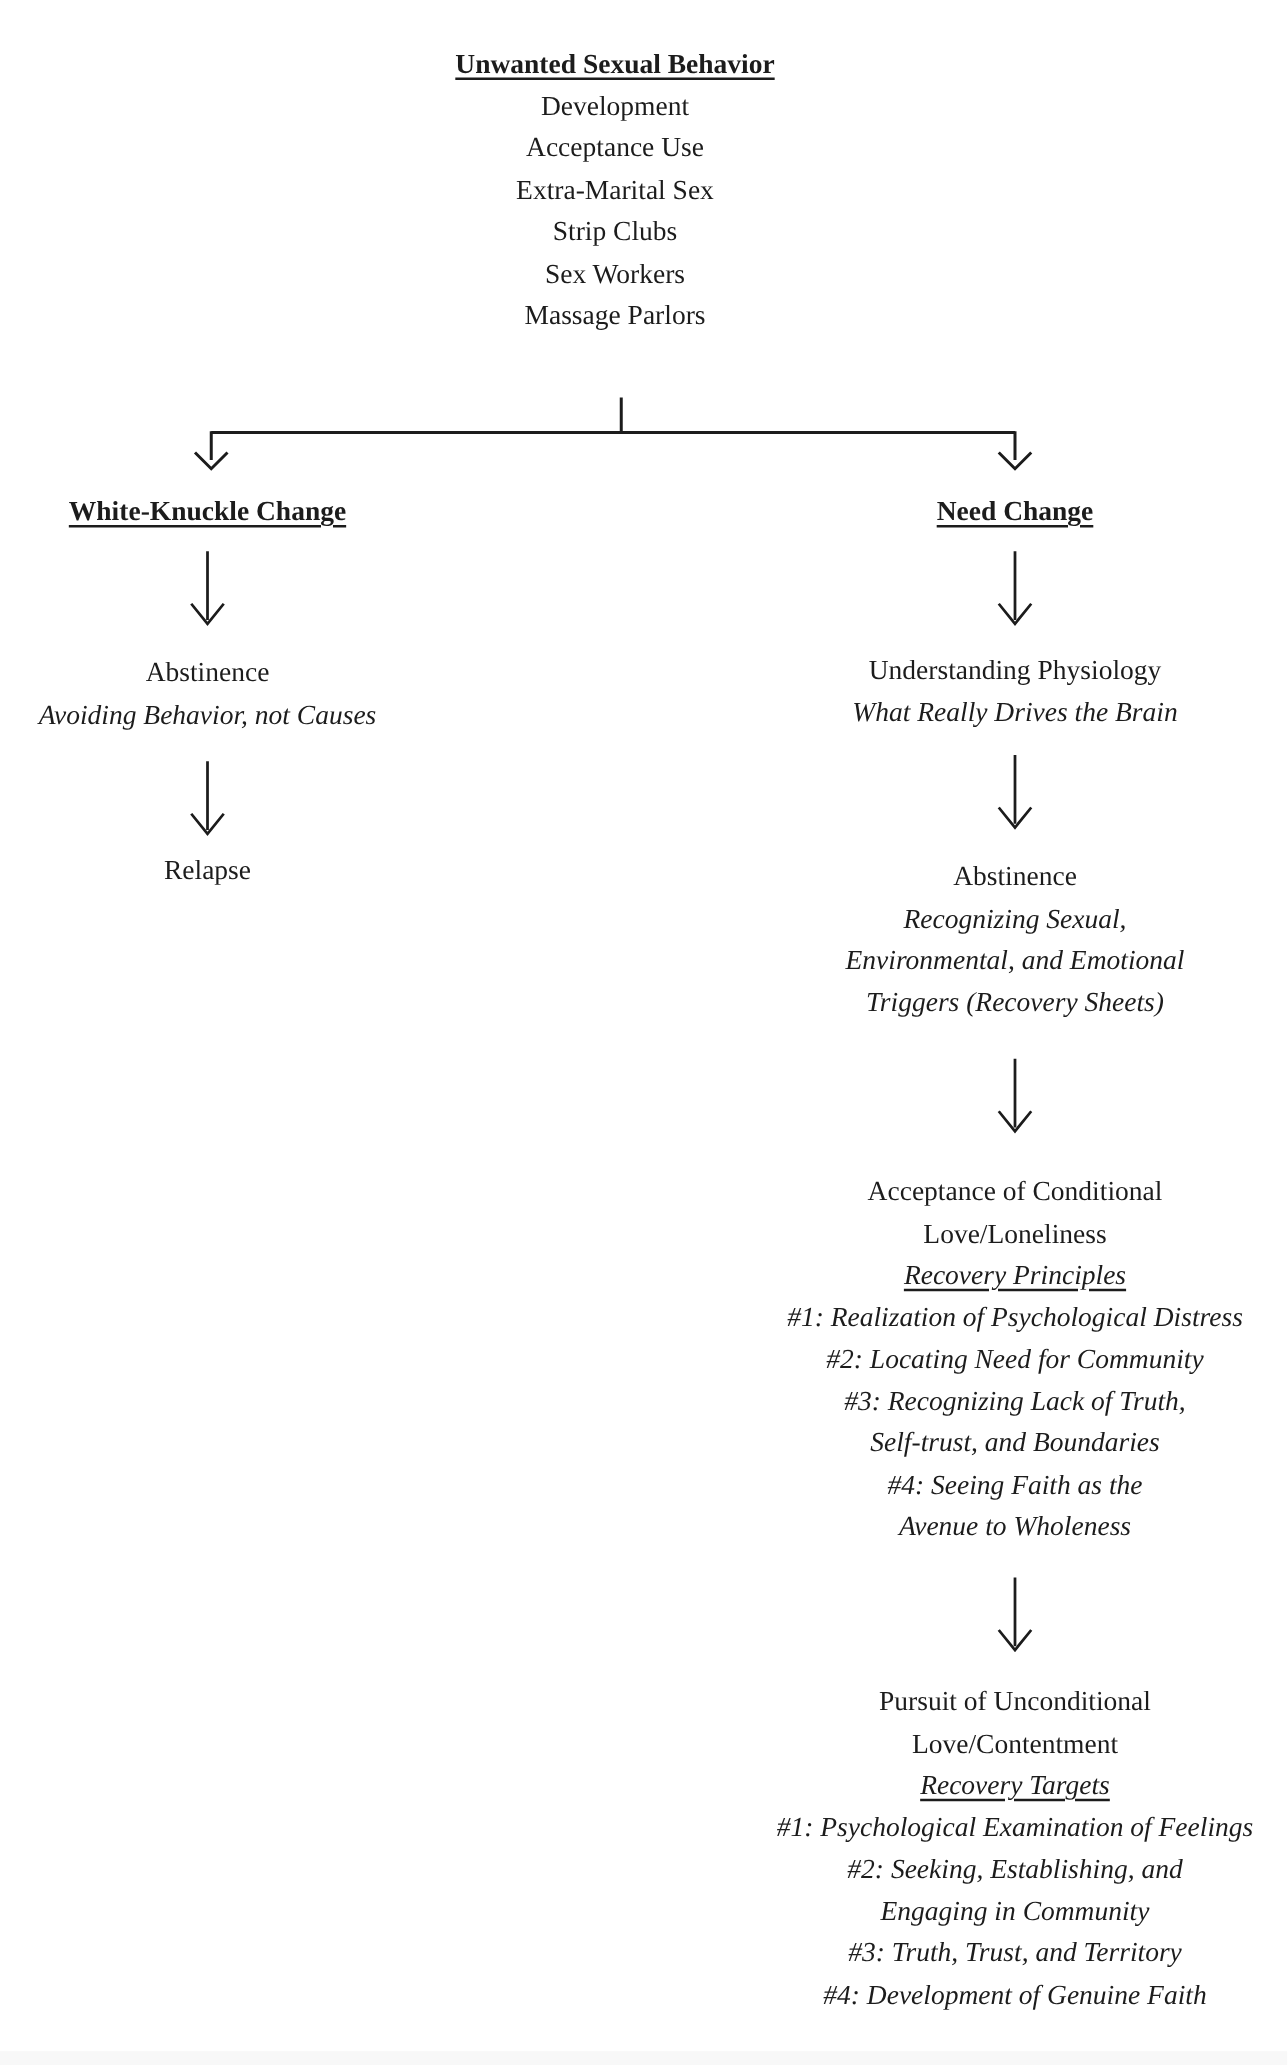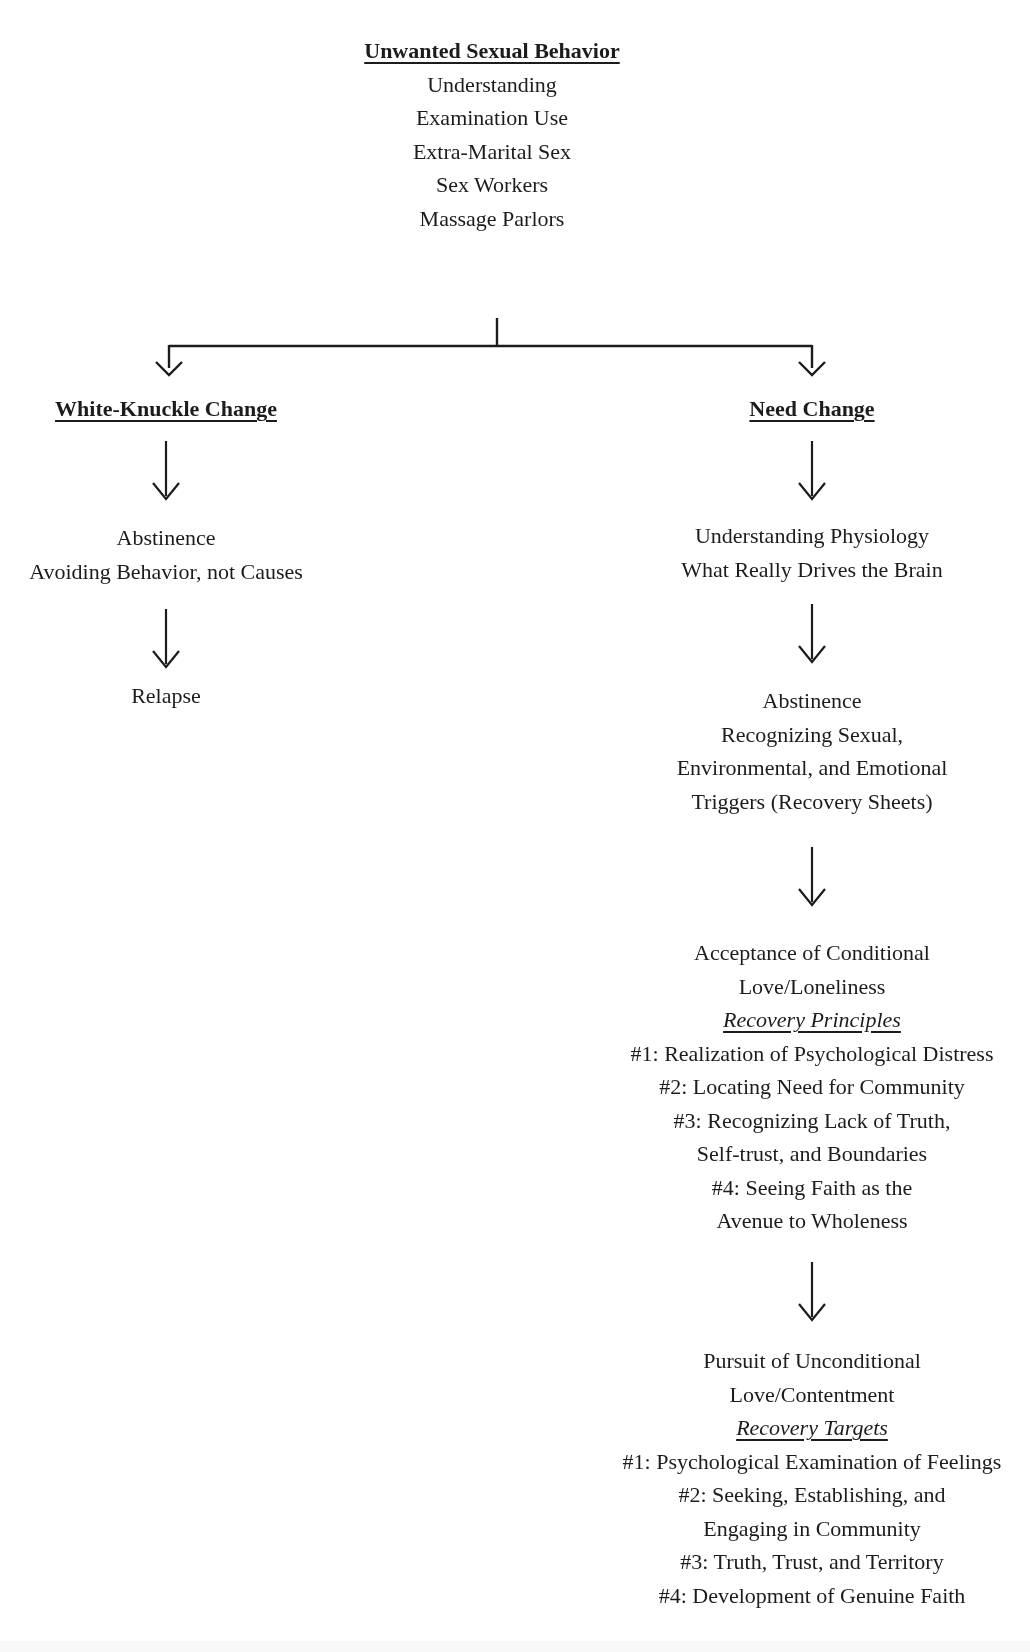--- a/index.html
+++ b/index.html
@@ -17,21 +17,21 @@
   .block { position: absolute; text-align: center; }
   .top-block    { left: 242px; width: 500px; top: 34px; }
   .left-col     { left: 0px;   width: 332px; }
   .right-col    { left: 582px; width: 460px; }
   .hd {
     font-weight: bold;
     text-decoration: underline;
     text-decoration-thickness: 2px;
     text-underline-offset: 4px;
   }
-  .italic { }
+  .italic { font-style: italic; }
   .lbl-ul {
     font-style: italic;
     text-decoration: underline;
     text-decoration-thickness: 1.5px;
     text-underline-offset: 4px;
   }
   .arrow { position: absolute; }
   svg { display: block; }
   .footer-strip {
     position: absolute;
@@ -39,23 +39,24 @@
     width: 1030px; height: 11px;
   }
 </style>
 </head>
 <body>
 
 <div class="page" style="color: rgb(28, 28, 28); background: rgb(255, 255, 255);">
 
   <div class="block top-block">
     <div class="hd">Unwanted Sexual Behavior</div>
-    <div>Understanding</div>
-    <div>Examination Use</div>
+    <div>Development</div>
+    <div>Acceptance Use</div>
     <div>Extra-Marital Sex</div>
+    <div>Strip Clubs</div>
     <div>Sex Workers</div>
     <div>Massage Parlors</div>
   </div>
 
   <div class="arrow" style="left:150px; top:308px;">
     <svg width="690" height="74" viewBox="0 0 690 74" fill="none" stroke="#1c1c1c" stroke-width="2.4">
       <line x1="347" y1="10" x2="347" y2="38"></line>
       <line x1="19" y1="38" x2="662" y2="38"></line>
       <line x1="19" y1="37" x2="19" y2="60"></line>
       <polyline points="6,54 19,67 32,54"></polyline>

